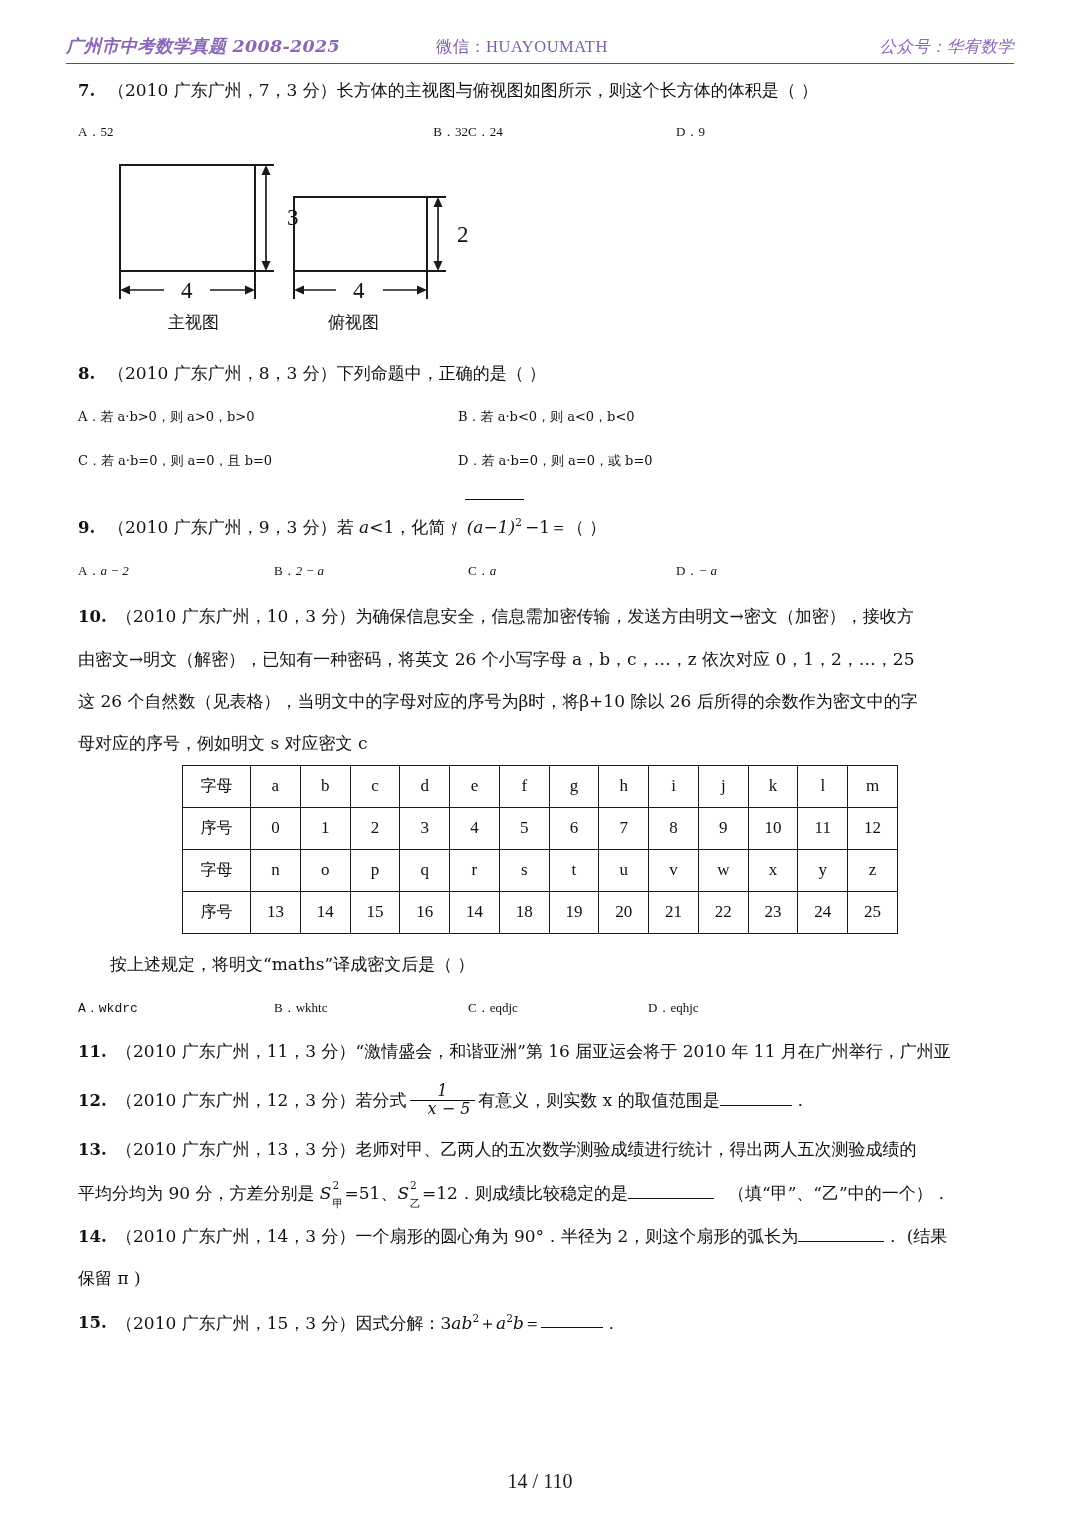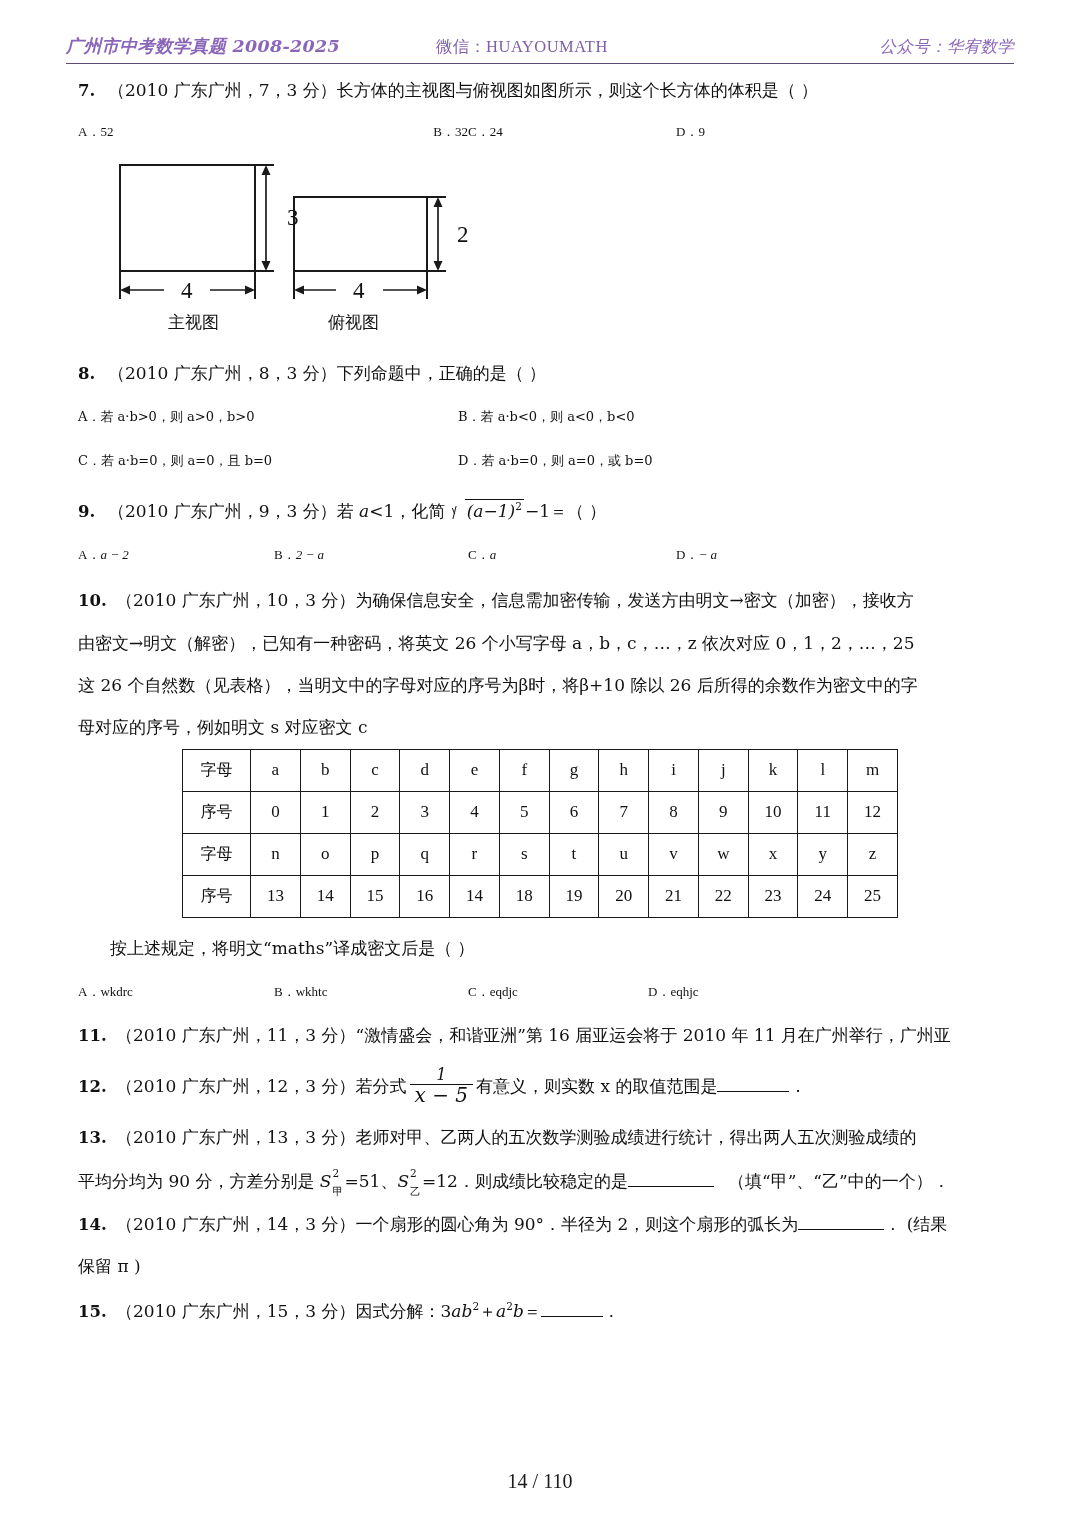--- a/index.html
+++ b/index.html
@@ -103,21 +103,21 @@
     display: inline-block;
     vertical-align: middle;
     text-align: center;
     position: relative;
     top: -1px;
     margin: 0 3px;
     line-height: 1.05;
   }
   .frac .num { display: block; font-size: 16px; padding: 0 5px; font-style: italic;}
   .frac .bar { display: block; border-top: 1.3px solid #111; height: 0; }
-  .frac .den { display: block; font-size: 20px; padding: 0 5px; font-style: italic; }
+  .frac .den { display: block; font-size: 16px; padding: 0 5px; font-style: italic; margin-left: 13px; }
 
   .radical {
     display: inline-block;
     position: relative;
     padding-left: 13px;
     margin: 0 1px;
   }
   .radical::before {
     content: "";
     position: absolute;
@@ -134,21 +134,21 @@
     left: 1px;
     bottom: 6px;
     width: 4px;
     height: 6px;
     border-left: 1.2px solid #111;
     transform: skewX(22deg);
   }
   .radical .rad-body {
     display: inline-block;
     border-top: 1.2px solid #111;
-    padding: 1px 2px 0 2px;
+    padding: 17px 2px 0 2px;
   }
   sup.sm { font-size: 0.62em; vertical-align: super; font-style: normal; }
 
   .svar {
     display: inline-block;
     position: relative;
     font-style: italic;
     padding-right: 13px;
   }
   .svar .sup2 {
@@ -382,21 +382,21 @@
         <td>24</td>
         <td>25</td>
       </tr>
     </tbody>
       </table>
   </div>
 
   <div class="q-line cjk" style="margin-top:22px;margin-left:32px;">按上述规定，将明文“maths”译成密文后是（        ）</div>
 
   <div class="opts-row" style="margin-top:26px;">
-    <span style="width:196px;">A．wkdrc</span>
+    <span style="width:196px;font-family:Liberation Mono, monospace;">A．wkdrc</span>
     <span style="width:194px;">B．wkhtc</span>
     <span style="width:180px;">C．eqdjc</span>
     <span>D．eqhjc</span>
   </div>
 
   <div class="q-line cjk" style="margin-top:26px;">
     <span style="font-weight:bold;"></span><span style="font-size:15.5px;"></span>
   </div>
 
   <div class="q-line cjk" style="margin-top:26px;">

